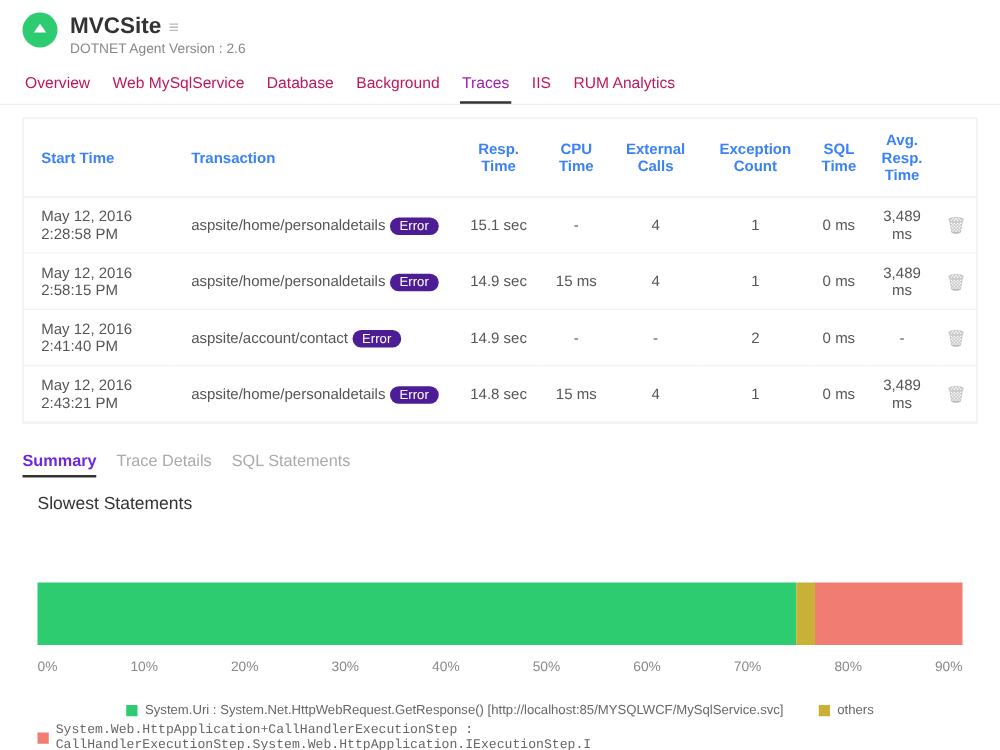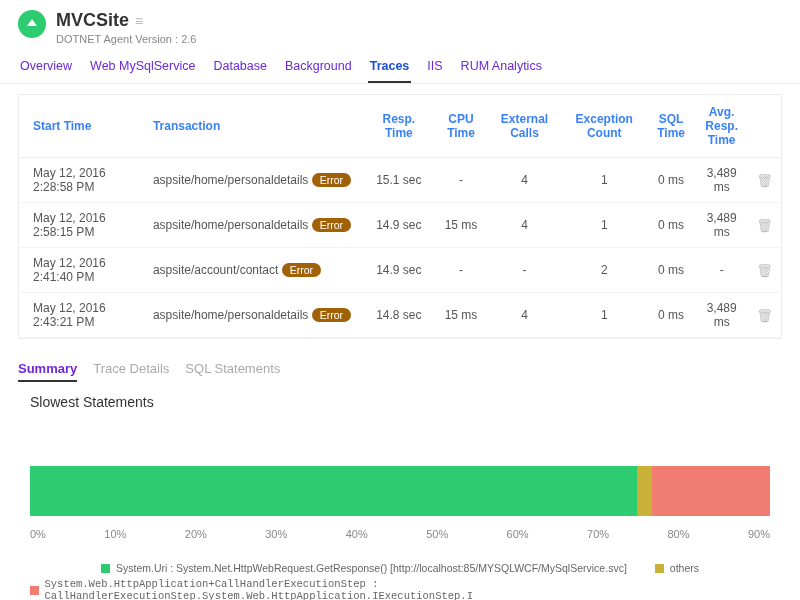--- a/index.html
+++ b/index.html
@@ -3,29 +3,29 @@
 <meta charset="utf-8">
 <style>
 * { box-sizing: border-box; margin: 0; padding: 0; }
 body { font-family: -apple-system, BlinkMacSystemFont, "Segoe UI", Arial, sans-serif; font-size: 13px; color: #333; background: #fff; width: 800px; }
 .header { display: flex; align-items: flex-start; padding: 10px 18px 0; }
 .up-icon { width: 28px; height: 28px; background: #2ecc71; border-radius: 50%; display: flex; align-items: center; justify-content: center; color: #fff; font-size: 14px; margin-right: 10px; }
 .title-block h1 { font-size: 18px; font-weight: 600; color: #333; display: flex; align-items: center; gap: 6px; }
 .hamburger { color: #bbb; font-size: 14px; }
 .agent { font-size: 11px; color: #888; margin-top: 2px; }
 .nav { display: flex; gap: 14px; padding: 8px 18px 0; border-bottom: 1px solid #eee; font-size: 12.5px; }
-.nav-item { color: #6d28d9; padding: 6px 2px 8px; cursor: pointer; }
-.nav-item.active { color: #1d4ed8; font-weight: 700; border-bottom: 2px solid #333; }
+.nav-item { color: #be185d; padding: 6px 2px 8px; cursor: pointer; }
+.nav-item.active { color: #a21caf; font-weight: 400; border-bottom: 2px solid #333; }
 .panel { margin: 10px 18px; background: #fff; border: 1px solid #eee; }
 table.trace { width: 100%; border-collapse: collapse; }
 table.trace th { text-align: center; padding: 10px 4px; color: #3b82f6; font-weight: 600; font-size: 12px; border-bottom: 1px solid #eee; }
 table.trace th:first-child, table.trace th:nth-child(2) { text-align: left; padding-left: 14px; }
 table.trace td { padding: 8px 4px; text-align: center; color: #555; border-bottom: 1px solid #f3f3f3; font-size: 12px; }
 table.trace td:first-child, table.trace td:nth-child(2) { text-align: left; padding-left: 14px; }
-.error-badge { background: #a16207; color: #fff; border-radius: 10px; padding: 1px 8px; font-size: 10.5px; font-weight: 500; }
+.error-badge { background: #4c1d95; color: #fff; border-radius: 10px; padding: 1px 8px; font-size: 10.5px; font-weight: 500; }
 .trash { color: #bbb; cursor: pointer; font-size: 13px; }
 .subtabs { display: flex; gap: 16px; padding: 12px 18px 6px; font-size: 13px; }
 .subtab { color: #aaa; cursor: pointer; padding-bottom: 4px; }
 .subtab.active { color: #6d28d9; font-weight: 600; border-bottom: 2px solid #333; }
 .chart-title { padding: 6px 30px; font-size: 14px; color: #333; }
 .chart-area { padding: 10px 30px 4px; }
 .bar-wrap { position: relative; height: 50px; margin-top: 40px; margin-bottom: 8px; display: flex; width: 100%; }
 .seg { height: 100%; }
 .seg1 { background: #2ecc71; }
 .seg2 { background: #c9b037; }

